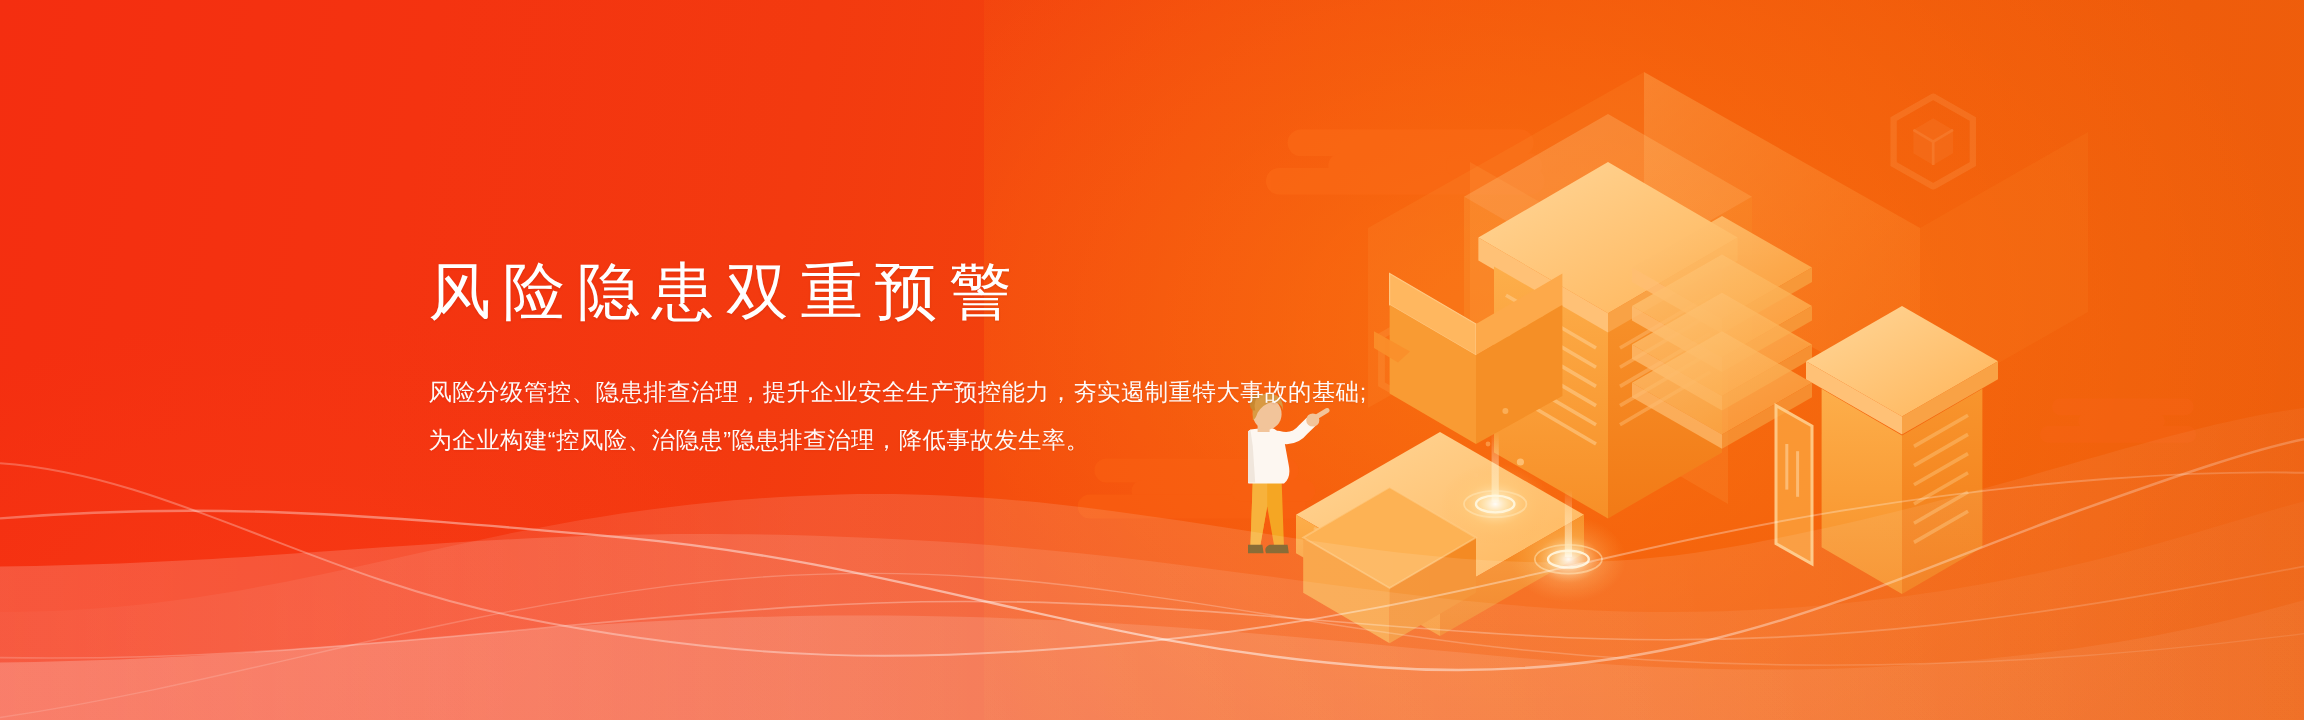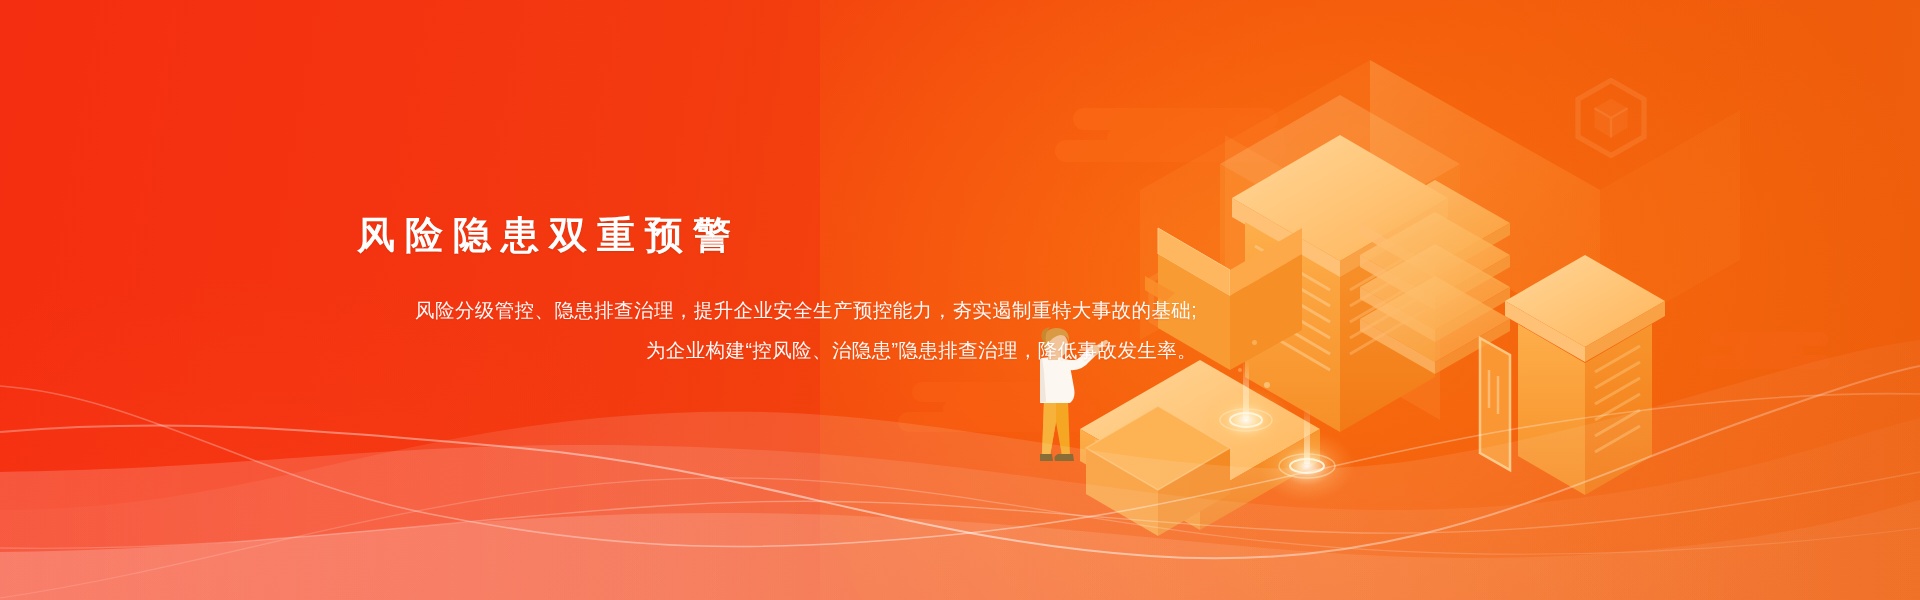--- a/index.html
+++ b/index.html
@@ -70,37 +70,36 @@
   
   #copy {
     position: absolute;
     left: 357px;
     top: 212px;
     width: 840px;
   }
   #title {
     margin: 0;
     color: #ffffff;
-    font-size: 38px;
-    font-weight: 700;
+    font-size: 52px;
+    font-weight: 400;
     letter-spacing: 10px;
     line-height: 1.25;
     text-shadow: 0 1px 2px rgba(140,25,0,0.18);
     white-space: nowrap;
   }
   #subtitle {
     margin: 30px 0 0 0;
     color: #ffffff;
     font-size: 19.5px;
     font-weight: 400;
     line-height: 40px;
     letter-spacing: 0.4px;
     opacity: 0.97;
     text-shadow: 0 1px 2px rgba(140,25,0,0.15);
-    text-align: right;
   }
   #subtitle .ln { display: block; white-space: nowrap; }
 
   
   .spark { position: absolute; border-radius: 50%; pointer-events: none; }
 </style>
 </head>
 <body>
 
 <div id="banner">

